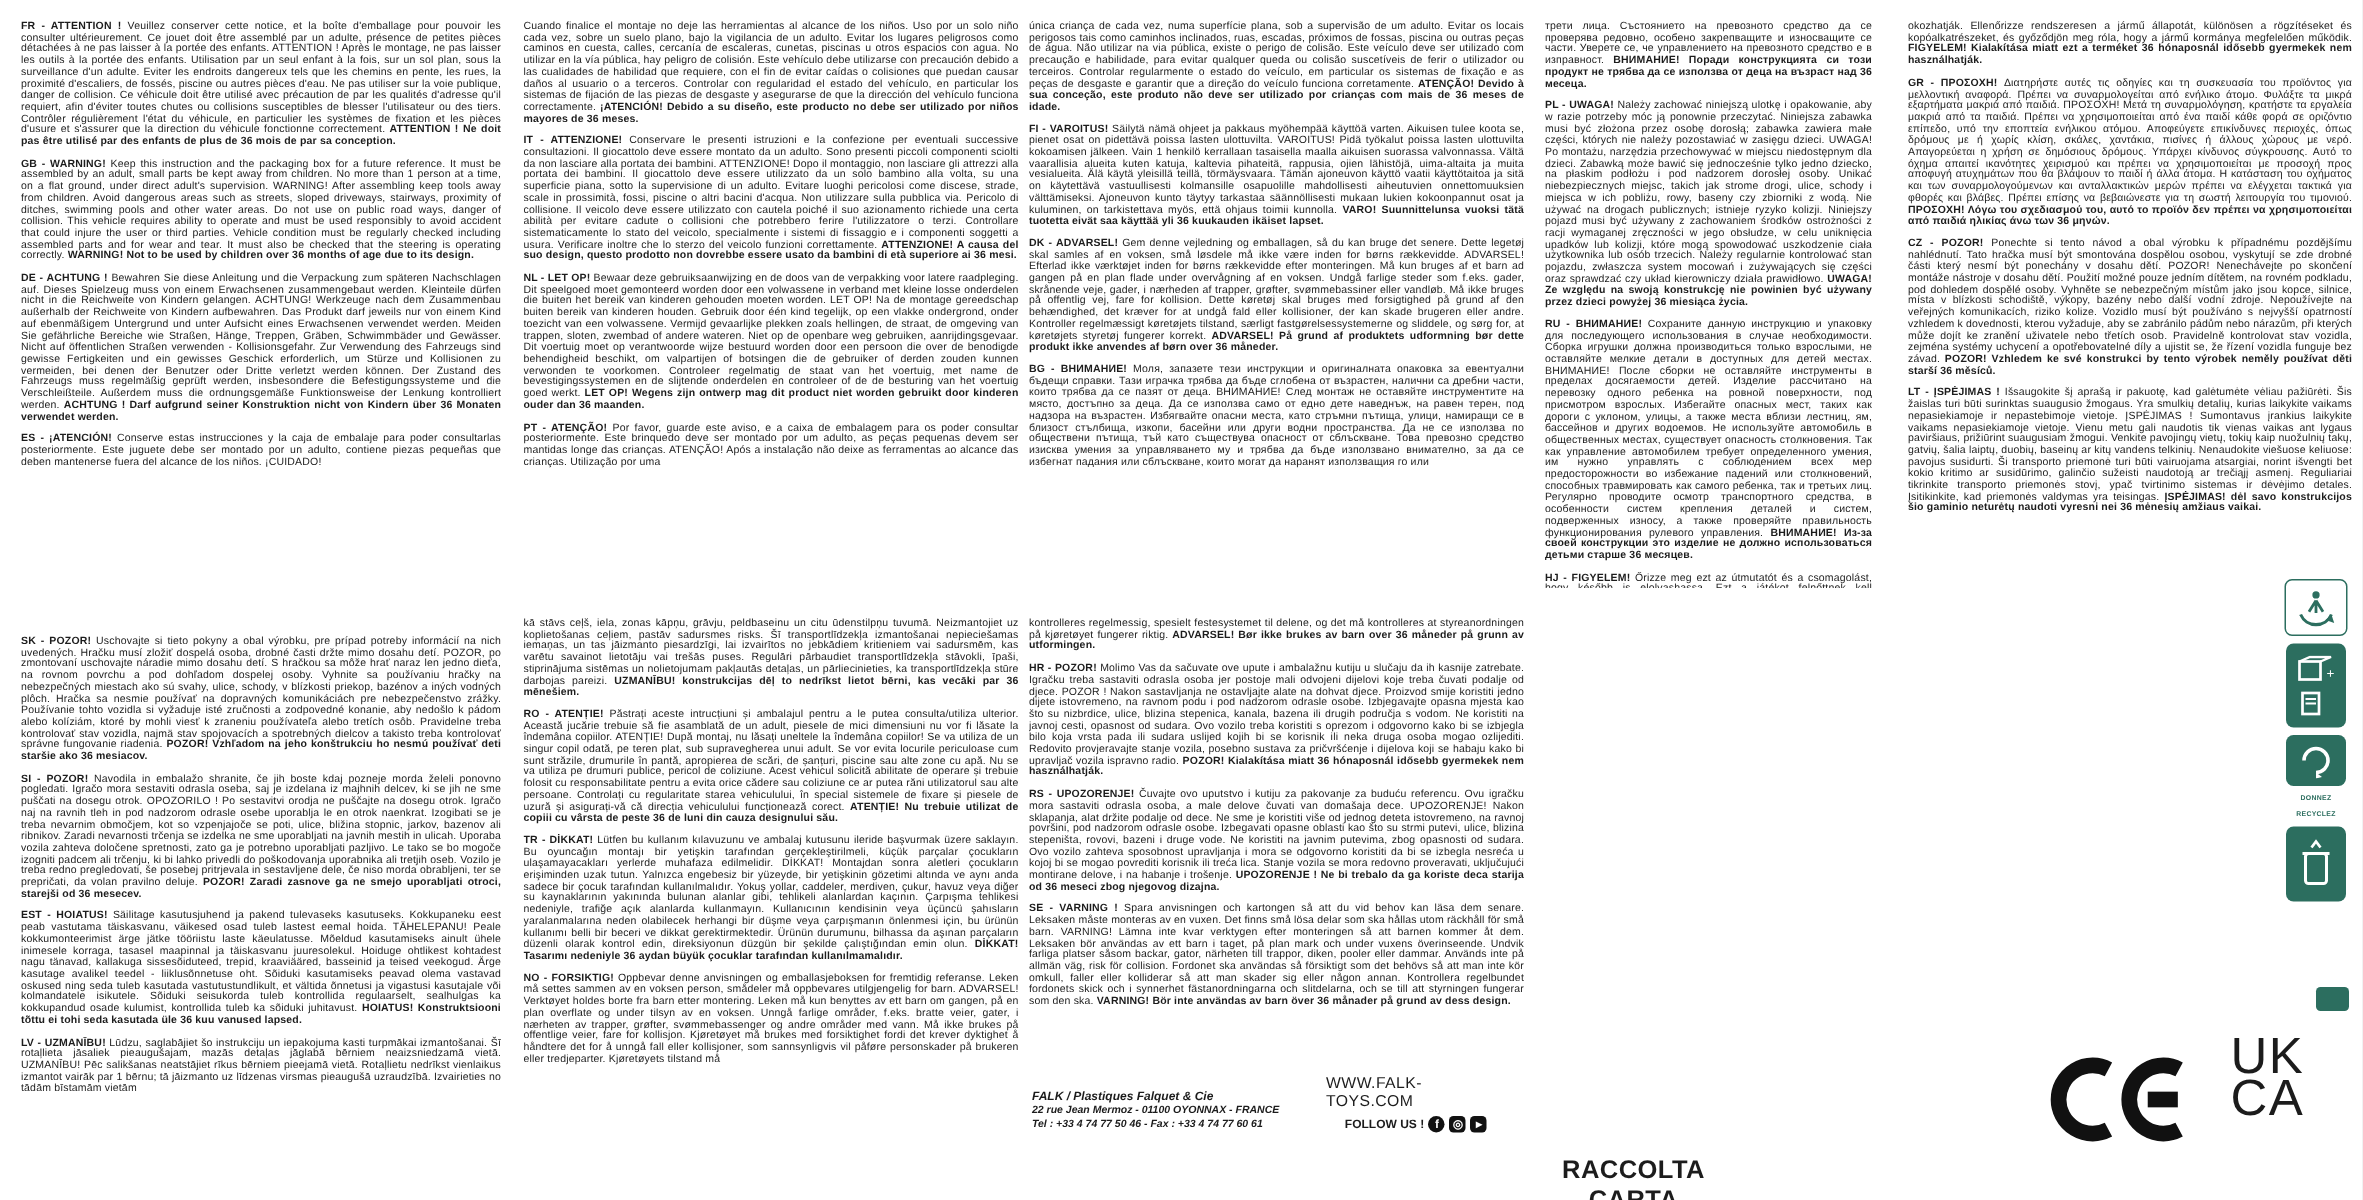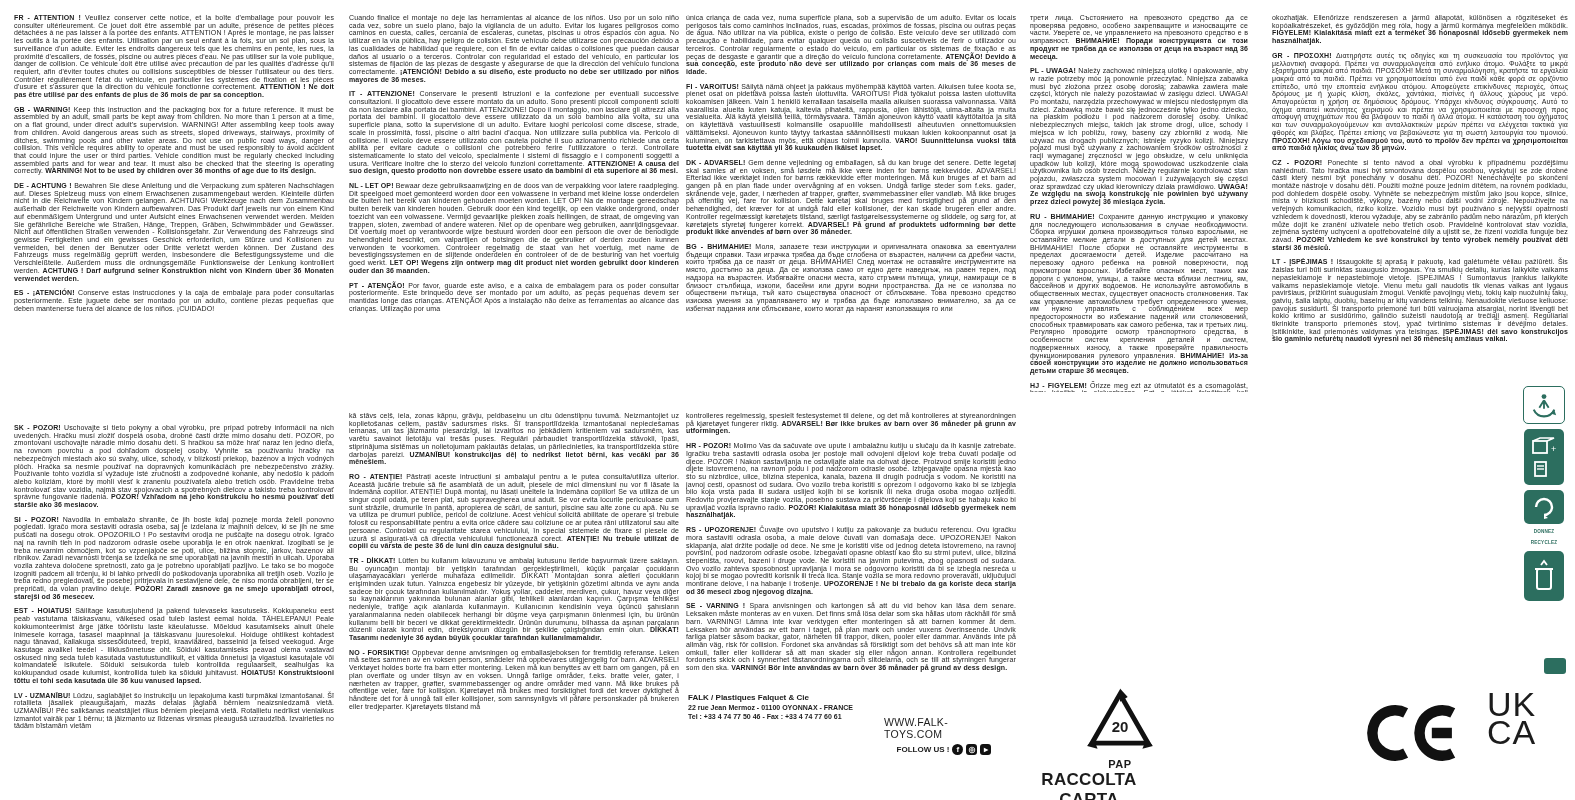--- a/index.html
+++ b/index.html
@@ -2,21 +2,21 @@
 <html><head>
 <meta charset="utf-8">
 <style>
   html,body{margin:0;padding:0;background:#e8e8e8;}
   #page{position:relative;width:1575px;height:800px;background:#ffffff;overflow:hidden;
         font-family:"Liberation Sans",sans-serif;color:#1c1c1c;}
   .col{position:absolute;overflow:hidden;text-align:justify;}
   .blk{margin:0 0 7px 0;font-size:7px;line-height:7.7px;letter-spacing:.12px;}
   .blk b{font-weight:bold;}
   
-  .addr{position:absolute;left:688px;top:693px;width:190px;font-size:7px;line-height:9.5px;font-weight:bold;}
+  .addr{position:absolute;left:688px;top:726px;width:190px;font-size:7px;line-height:9.5px;font-weight:bold;font-style:italic;}
   .addr .l1{font-size:8px;}
   .site{position:absolute;left:884px;top:716px;width:120px;}
   .site .url{font-size:10.5px;font-weight:normal;letter-spacing:.3px;}
   .site .follow{font-size:8px;font-weight:bold;margin-top:4px;display:flex;align-items:center;gap:3px;justify-content:center;}
   .s-icon{display:inline-flex;width:11px;height:11px;border-radius:50%;background:#111;color:#fff;
           font-size:8px;font-weight:bold;align-items:center;justify-content:center;line-height:1;}
   .s-icon.sq{border-radius:3px;}
   .pap{position:absolute;left:1085px;top:688px;width:70px;text-align:center;}
   .pap .papnum{position:absolute;left:0;top:30px;width:70px;text-align:center;font-size:15px;font-weight:bold;}
   .pap .paplab{margin-top:2px;font-size:11px;font-weight:bold;letter-spacing:.5px;}
@@ -104,30 +104,20 @@
   <div class="site">
     <div class="url">WWW.FALK-TOYS.COM</div>
     <div class="follow">
       <span>FOLLOW US !</span>
       <span class="s-icon">f</span>
       <span class="s-icon sq">◎</span>
       <span class="s-icon sq">▸</span>
     </div>
   </div>
 
-  <div class="pap">
-    <svg width="70" height="64" viewBox="0 0 100 90">
-      <path d="M50 8 L90 78 H10 Z" fill="none" stroke="#111" stroke-width="7"></path>
-      <polygon points="50,0 61,12 50,19" fill="#111"></polygon>
-      <polygon points="97,82 82,86 88,71" fill="#111"></polygon>
-      <polygon points="3,82 18,86 12,71" fill="#111"></polygon>
-    </svg>
-    <div class="papnum">20</div>
-    <div class="paplab">PAP</div>
-  </div>
 
   <div class="raccolta">RACCOLTA CARTA</div>
 
   <div class="ce">
     <svg width="96" height="62" viewBox="0 0 110 64">
       <path d="M50 9 A 26 26 0 1 0 50 55" fill="none" stroke="#111" stroke-width="12"></path>
       <path d="M104 9 A 26 26 0 1 0 104 55" fill="none" stroke="#111" stroke-width="12"></path>
       <line x1="80" y1="32" x2="103" y2="32" stroke="#111" stroke-width="12"></line>
     </svg>
   </div>

